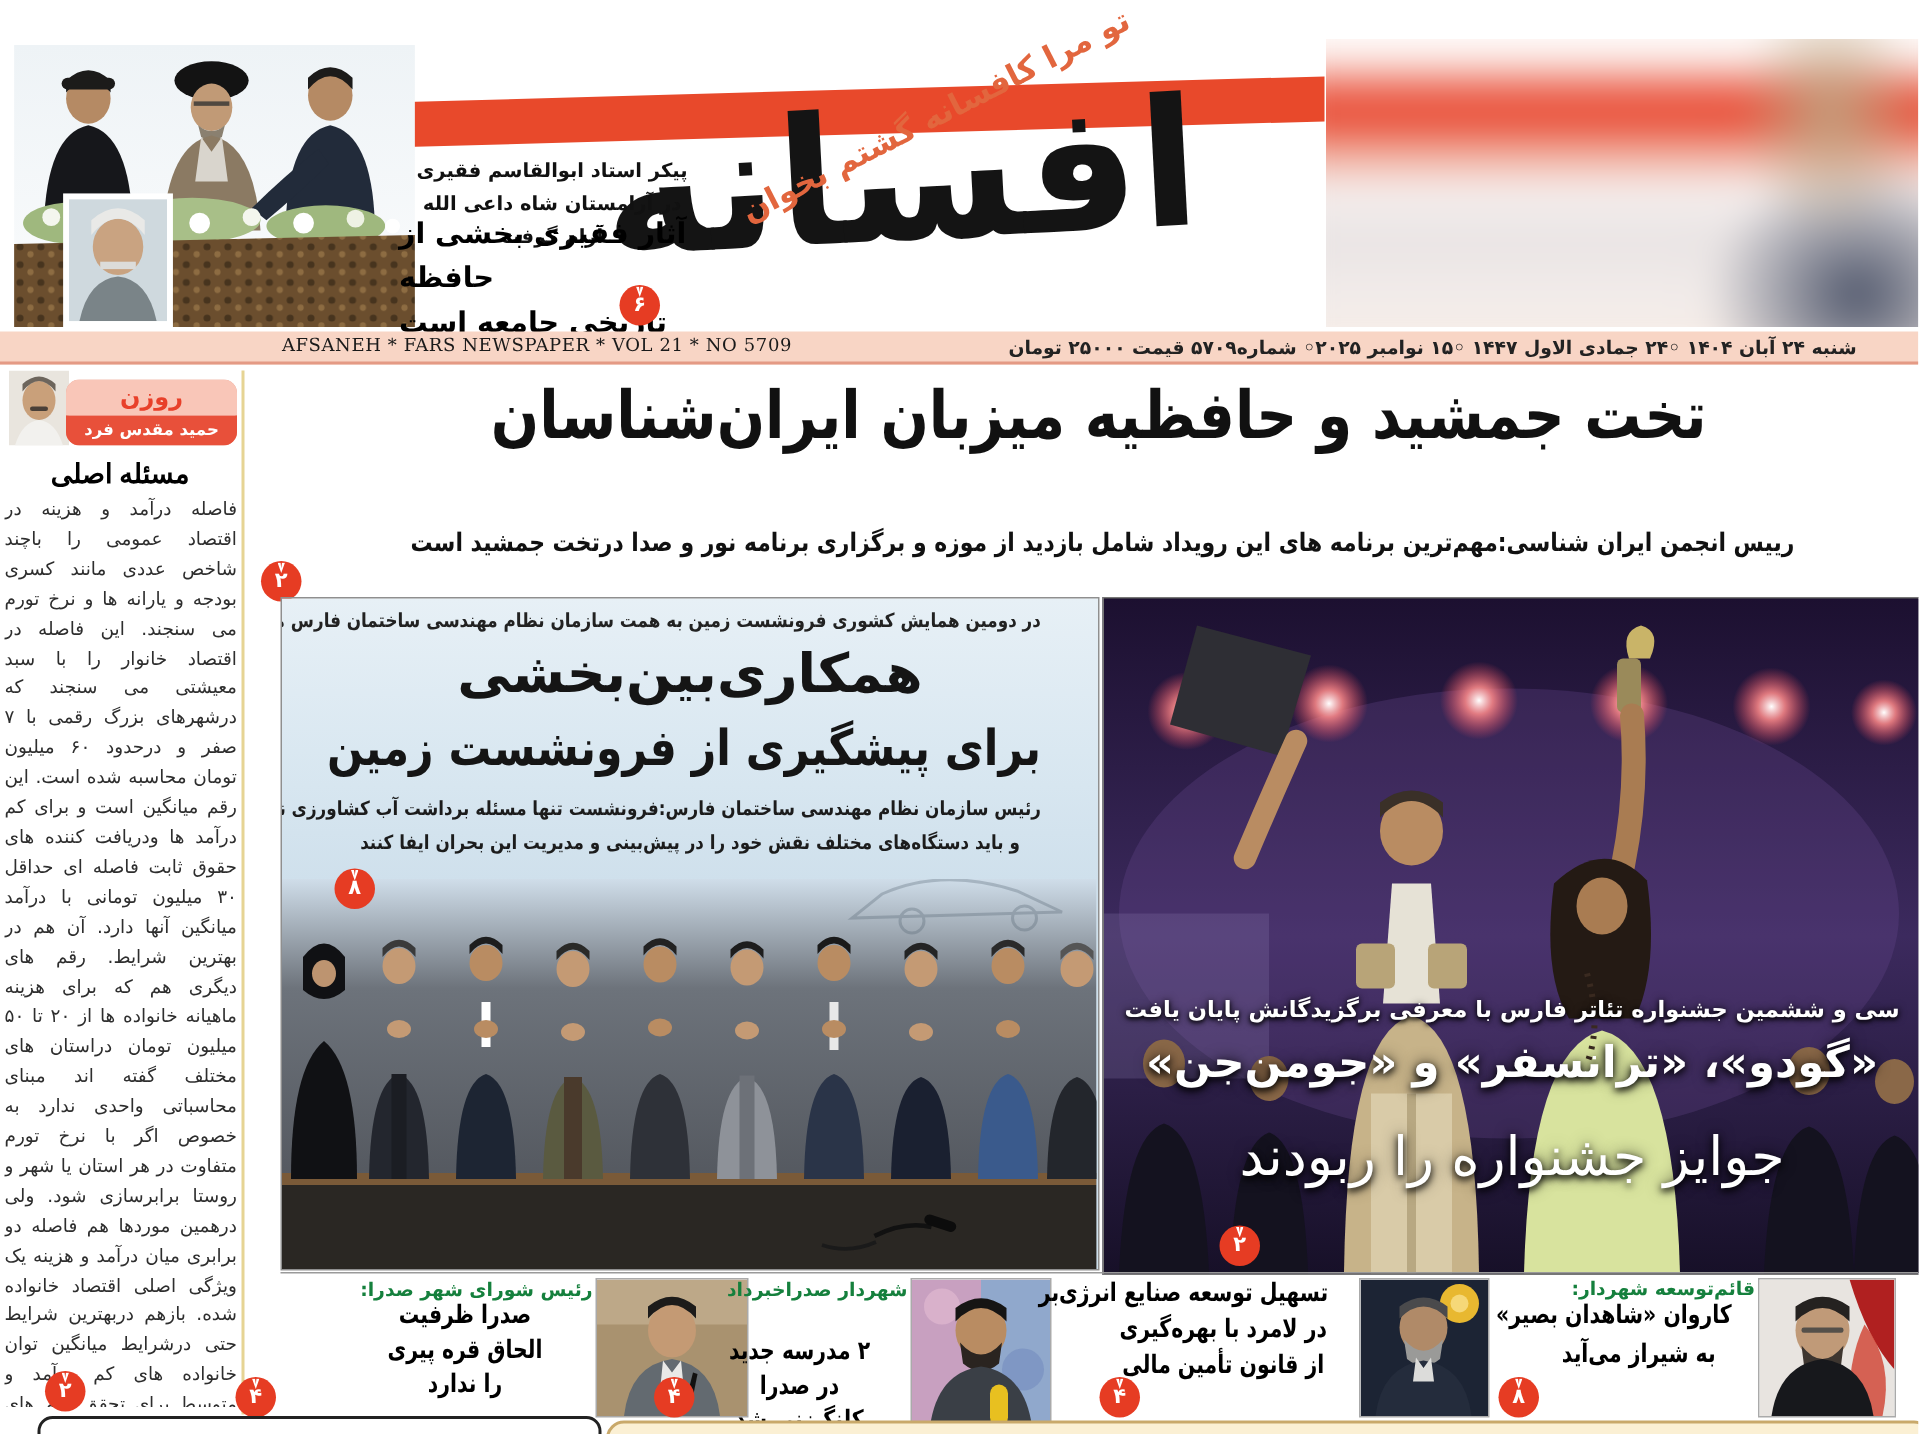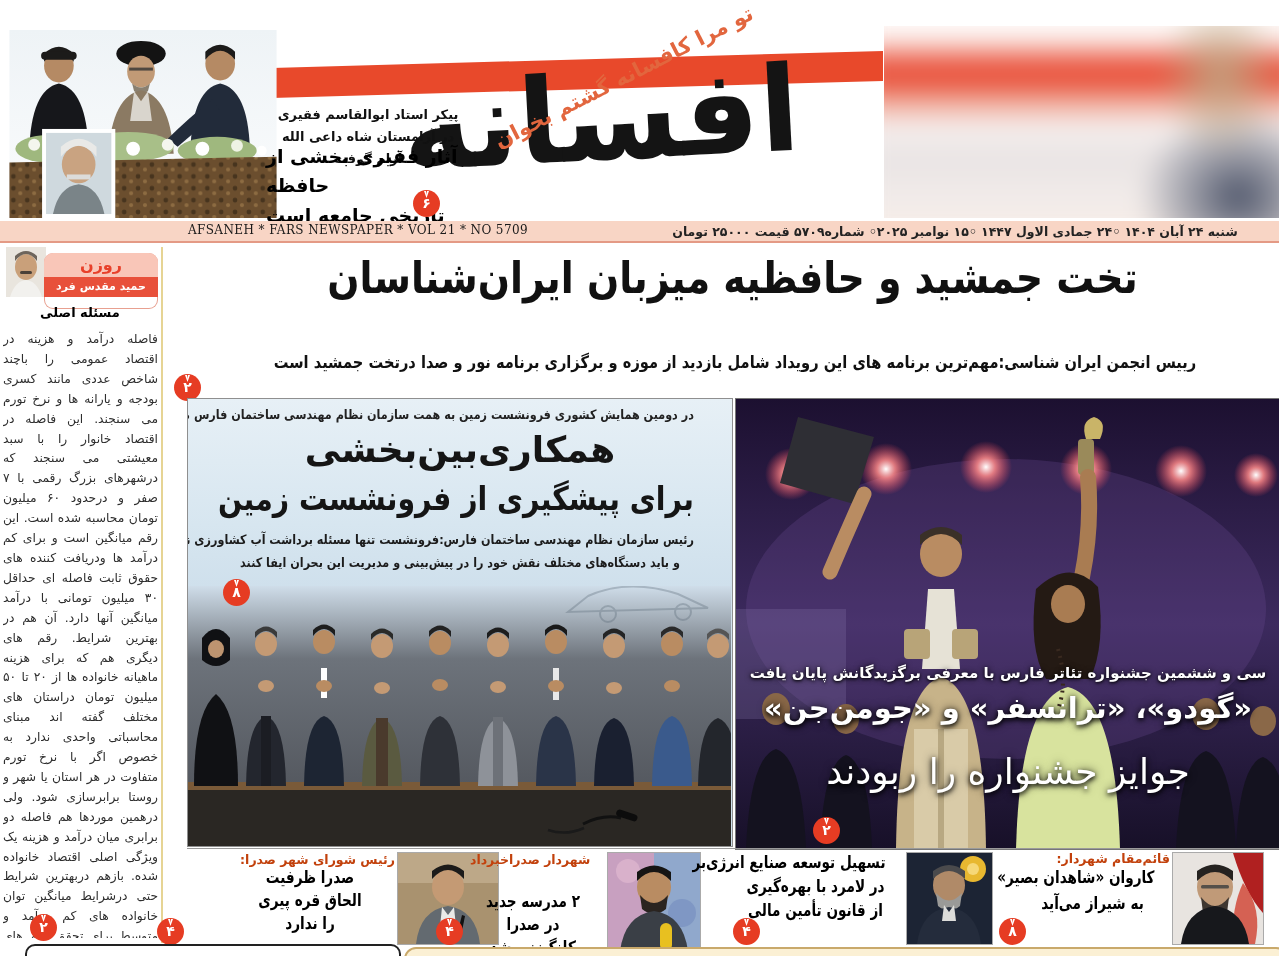--- a/index.html
+++ b/index.html
@@ -33,27 +33,27 @@
   
   .obit-kicker{left:272px;top:104px;width:192px;font-size:13px;font-weight:600;color:#111;line-height:1.7;text-align:center;}
   .obit-head{left:266px;top:142px;width:200px;font-size:19px;font-weight:bold;color:#000;line-height:1.55;text-align:left;}
 
   
   .lead-head{left:190px;top:252px;width:1085px;font-size:44px;font-weight:bold;color:#111;}
   .lead-sub{left:195px;top:352px;width:1080px;font-size:17px;font-weight:bold;color:#111;}
 
   
   .khaki-line{left:161px;top:247px;width:2px;height:696px;background:#e6d494;}
-  .rozan-box{left:44px;top:253px;width:114px;height:56px;border-radius:9px;overflow:hidden;
+  .rozan-box{left:44px;top:253px;width:114px;height:44px;border-radius:9px;overflow:hidden;
         box-shadow:0 0 0 1px #e8a090 inset;}
   .rozan-box .top{height:24px;background:#f9c6b8;color:#e8402a;font-weight:bold;font-size:16px;
         line-height:24px;text-align:center;}
   .rozan-box .bot{height:20px;background:#e8503a;color:#fff;font-weight:bold;font-size:11px;
         line-height:20px;text-align:center;}
-  .rozan-title{left:2px;top:305px;width:156px;font-size:13px;font-weight:bold;color:#000;text-align:center;}
+  .rozan-title{left:2px;top:305px;width:156px;font-size:18px;font-weight:bold;color:#000;text-align:center;font-family:Liberation Serif, serif;}
   .rozan-body{left:3px;top:330px;width:155px;height:608px;font-size:12.3px;line-height:1.62;
         color:#2e2e2e;text-align:justify;overflow:hidden;}
 
   
   .mid-block{left:187px;top:398px;width:544px;height:447px;border:1px solid #8f8f8f;overflow:hidden;
         background:linear-gradient(180deg,#e7f0f6 0%,#d7e6f0 28%,#cfe0ec 42%);}
   .mid-kicker{left:0;top:8px;width:100%;font-size:13px;font-weight:bold;color:#222;}
   .mid-h1{left:0;top:30px;width:100%;font-size:36px;font-weight:bold;color:#151515;}
   .mid-h2{left:0;top:80px;width:100%;font-size:33px;font-weight:bold;color:#151515;}
   .mid-s1{left:0;top:133px;width:100%;font-size:13px;font-weight:bold;color:#1c1c1c;}
@@ -64,21 +64,21 @@
   .th-kicker{left:0;top:265px;width:100%;font-size:15px;font-weight:bold;color:#fff;
         text-shadow:0 1px 3px #000,0 0 6px rgba(0,0,0,.8);}
   .th-h1{left:0;top:292px;width:100%;font-size:29px;font-weight:bold;color:#fff;
         text-shadow:0 2px 5px #000,0 0 10px rgba(0,0,0,.7);}
   .th-h2{left:0;top:352px;width:100%;font-size:36px;font-weight:normal;color:#fff;
         text-shadow:0 2px 5px #000,0 0 10px rgba(0,0,0,.7);}
 
   .hline{left:187px;top:848px;width:1092px;height:1px;background:#9a9a9a;}
 
   
-  .b-kicker{font-size:12.5px;font-weight:bold;color:#c2410c;text-align:left;white-space:nowrap;}
+  .b-kicker{font-size:12.5px;font-weight:bold;color:#15803d;text-align:right;white-space:nowrap;}
   .b-line{font-size:17px;font-weight:bold;color:#000;text-align:center;white-space:nowrap;line-height:1.0;}
   .b-photo{border:1px solid #aaa;overflow:hidden;}
 
   
   .badge{width:27px;height:27px;border-radius:50%;background:#e63c23;color:#fff;
         text-align:center;line-height:27px;font-size:14px;font-weight:bold;}
   .badge:before{content:"";position:absolute;left:11px;top:1px;width:5px;height:7px;background:#fff;
         clip-path:polygon(50% 100%,0 0,40% 0,50% 55%,60% 0,100% 0);}
 
   
@@ -419,21 +419,21 @@
       <circle cx="66" cy="16" r="6" fill="#f6d878"></circle>
       <ellipse cx="42" cy="32" rx="16" ry="18" fill="#b08a68"></ellipse>
       <path d="M26 26 q16 -16 32 0 l0 -8 q-16 -12 -32 0 z" fill="#4a4a4c"></path>
       <path d="M29 40 q13 15 26 0 l-2 13 q-11 9 -22 0 z" fill="#9a9a98"></path>
       <path d="M10 91 q4 -33 32 -37 q28 4 32 37 z" fill="#242c3c"></path>
       <path d="M37 52 l5 7 l5 -7 l2 16 l-14 0 z" fill="#dcdcda"></path>
     </svg>
   </div>
   <div class="abs badge" style="left:733px;top:918px;"><span>۴</span></div>
 
-  <div class="abs b-kicker rtl" style="left:1085px;top:851px;width:85px;">قائم‌مقام شهردار:</div>
+  <div class="abs b-kicker rtl" style="left:1085px;top:851px;width:85px;">قائم‌توسعه شهردار:</div>
   <div class="abs rtl" style="left:1015px;top:869px;width:155px;">
     <div class="b-line condense2" style="margin-bottom:9px;">کاروان «شاهدان بصیر»</div>
     <div class="b-line condense2">به شیراز می‌آید</div>
   </div>
   <div class="abs b-photo" style="left:1172px;top:852px;width:90px;height:91px;">
     <svg width="90" height="91" viewBox="0 0 90 91">
       <rect width="90" height="91" fill="#e8e4e0"></rect>
       <path d="M60 0 L90 0 L90 60 Q72 40 60 0 Z" fill="#b02020"></path>
       <path d="M70 30 Q90 55 82 91 L60 91 Q58 55 70 30 Z" fill="#d04030" opacity=".8"></path>
       <ellipse cx="42" cy="34" rx="18" ry="20" fill="#c09a78"></ellipse>

